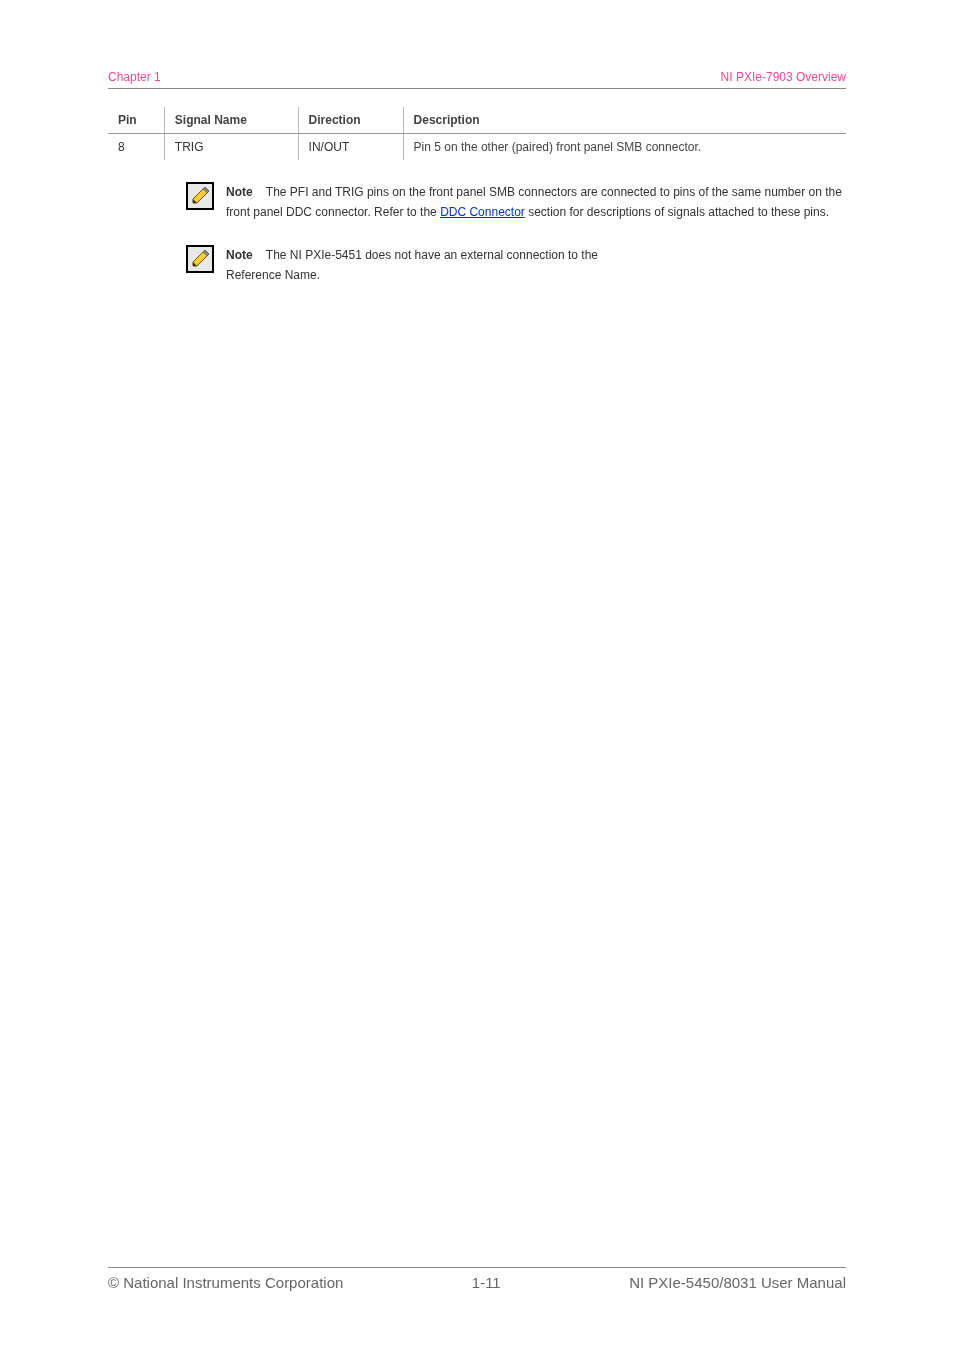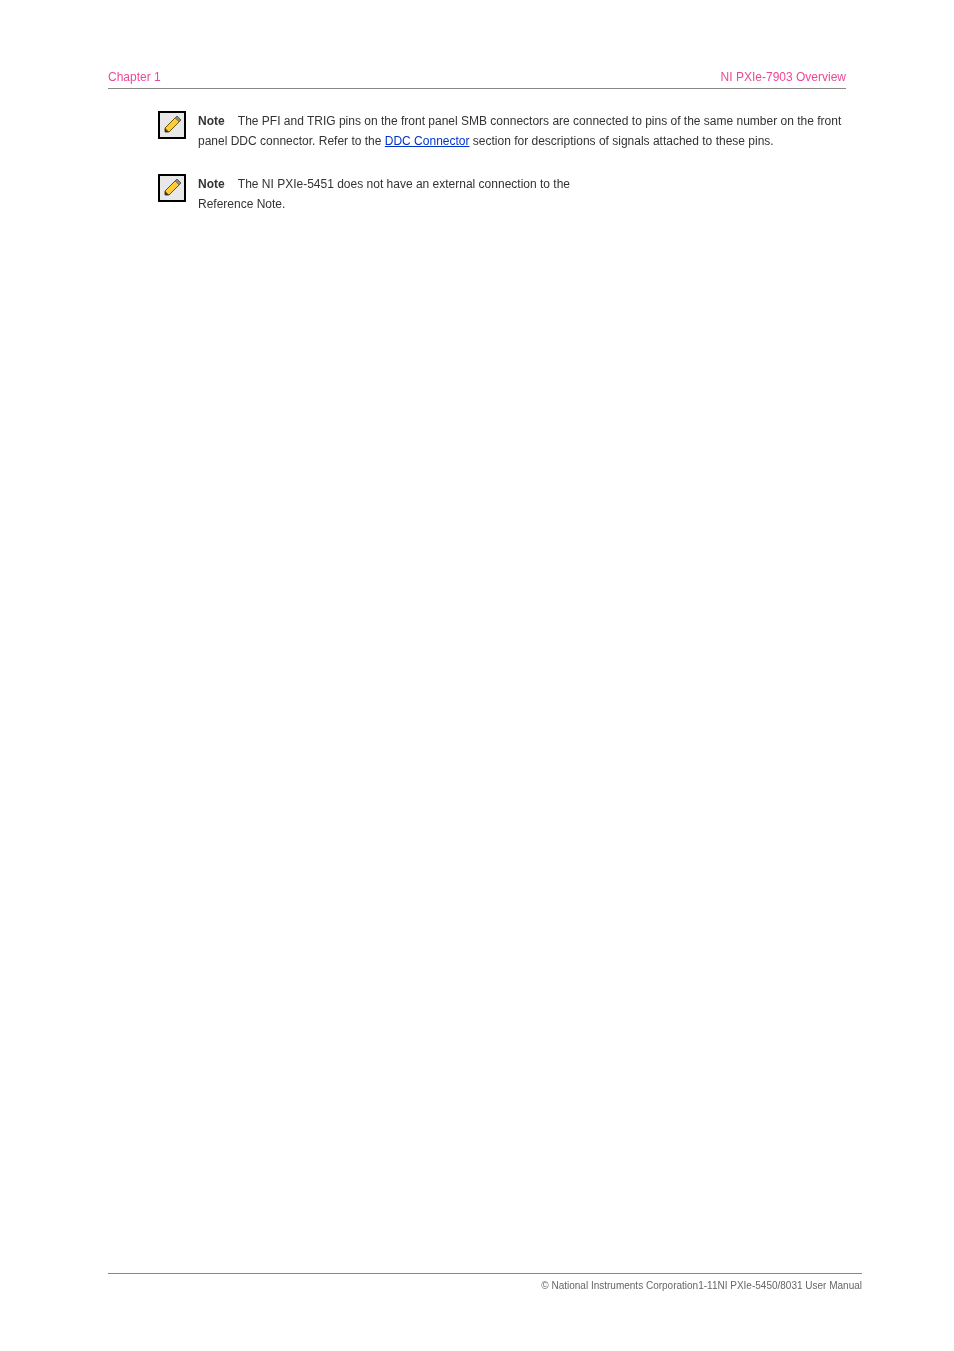--- a/index.html
+++ b/index.html
@@ -44,21 +44,21 @@
     }
     table.spec tbody td {
       color: #333;
     }
     table.spec tbody td:last-child {
       color: #444;
     }
     .note {
       display: flex;
       margin-top: 22px;
-      margin-left: 50px;
+      margin-left: 78px;
       gap: 12px;
     }
     .note-icon {
       flex-shrink: 0;
     }
     .note-icon svg {
       width: 28px;
       height: 28px;
     }
     .note-text {
@@ -70,38 +70,56 @@
       font-weight: bold;
     }
     a.link {
       color: #0033cc;
       text-decoration: underline;
     }
     .footer {
       position: absolute;
       bottom: 60px;
       left: 108px;
-      right: 92px;
+      right: 108px;
       border-top: 1px solid #888;
       padding-top: 6px;
       display: flex;
-      justify-content: flex-end;
-      font-size: 10px;
+      justify-content: space-between;
+      font-size: 15px;
       color: #666;
     }
   </style>
 </head>
 <body>
 
 <div class="page">
   <div class="header">
     <span>Chapter 1</span>
     <span>NI PXIe-7903 Overview</span>
   </div>
 
+  <table class="spec">
+    <thead>
+      <tr>
+        <th>Pin</th>
+        <th>Signal Name</th>
+        <th>Direction</th>
+        <th>Description</th>
+      </tr>
+    </thead>
+    <tbody>
+      <tr>
+        <td>8</td>
+        <td>TRIG</td>
+        <td>IN/OUT</td>
+        <td>Pin 5 on the other (paired) front panel SMB connector.</td>
+      </tr>
+    </tbody>
+  </table>
 
   <div class="note">
     <span class="note-icon">
       <svg viewBox="0 0 28 28">
         <rect x="1" y="1" width="26" height="26" fill="#ffffff" stroke="#000000" stroke-width="2"></rect>
         <rect x="1" y="1" width="26" height="26" fill="#e8e8e8"></rect>
         <rect x="1" y="1" width="26" height="26" fill="none" stroke="#000" stroke-width="2"></rect>
         <polygon points="19,5 23,9 11,21 7,21 7,17" fill="#ffcc33" stroke="#665500" stroke-width="1"></polygon>
         <polygon points="19,5 23,9 21,11 17,7" fill="#888" stroke="#555" stroke-width="0.5"></polygon>
         <polygon points="7,21 11,21 7,17" fill="#333"></polygon>
@@ -123,21 +141,21 @@
         <polygon points="19,5 23,9 11,21 7,21 7,17" fill="#ffcc33" stroke="#665500" stroke-width="1"></polygon>
         <polygon points="19,5 23,9 21,11 17,7" fill="#888" stroke="#555" stroke-width="0.5"></polygon>
         <polygon points="7,21 11,21 7,17" fill="#333"></polygon>
       </svg>
     </span>
     <div class="note-text">
       <span class="note-label">Note</span>
       &nbsp;&nbsp;
       <span>The NI PXIe-5451 does not have an external connection to the</span>
       <br>
-      <span>Reference Note.</span>
+      <span>Reference Name.</span>
     </div>
   </div>
 </div>
 
 <div class="footer">
   <span>© National Instruments Corporation</span>
   <span>1-11</span>
   <span>NI PXIe-5450/8031 User Manual</span>
 </div>
 

